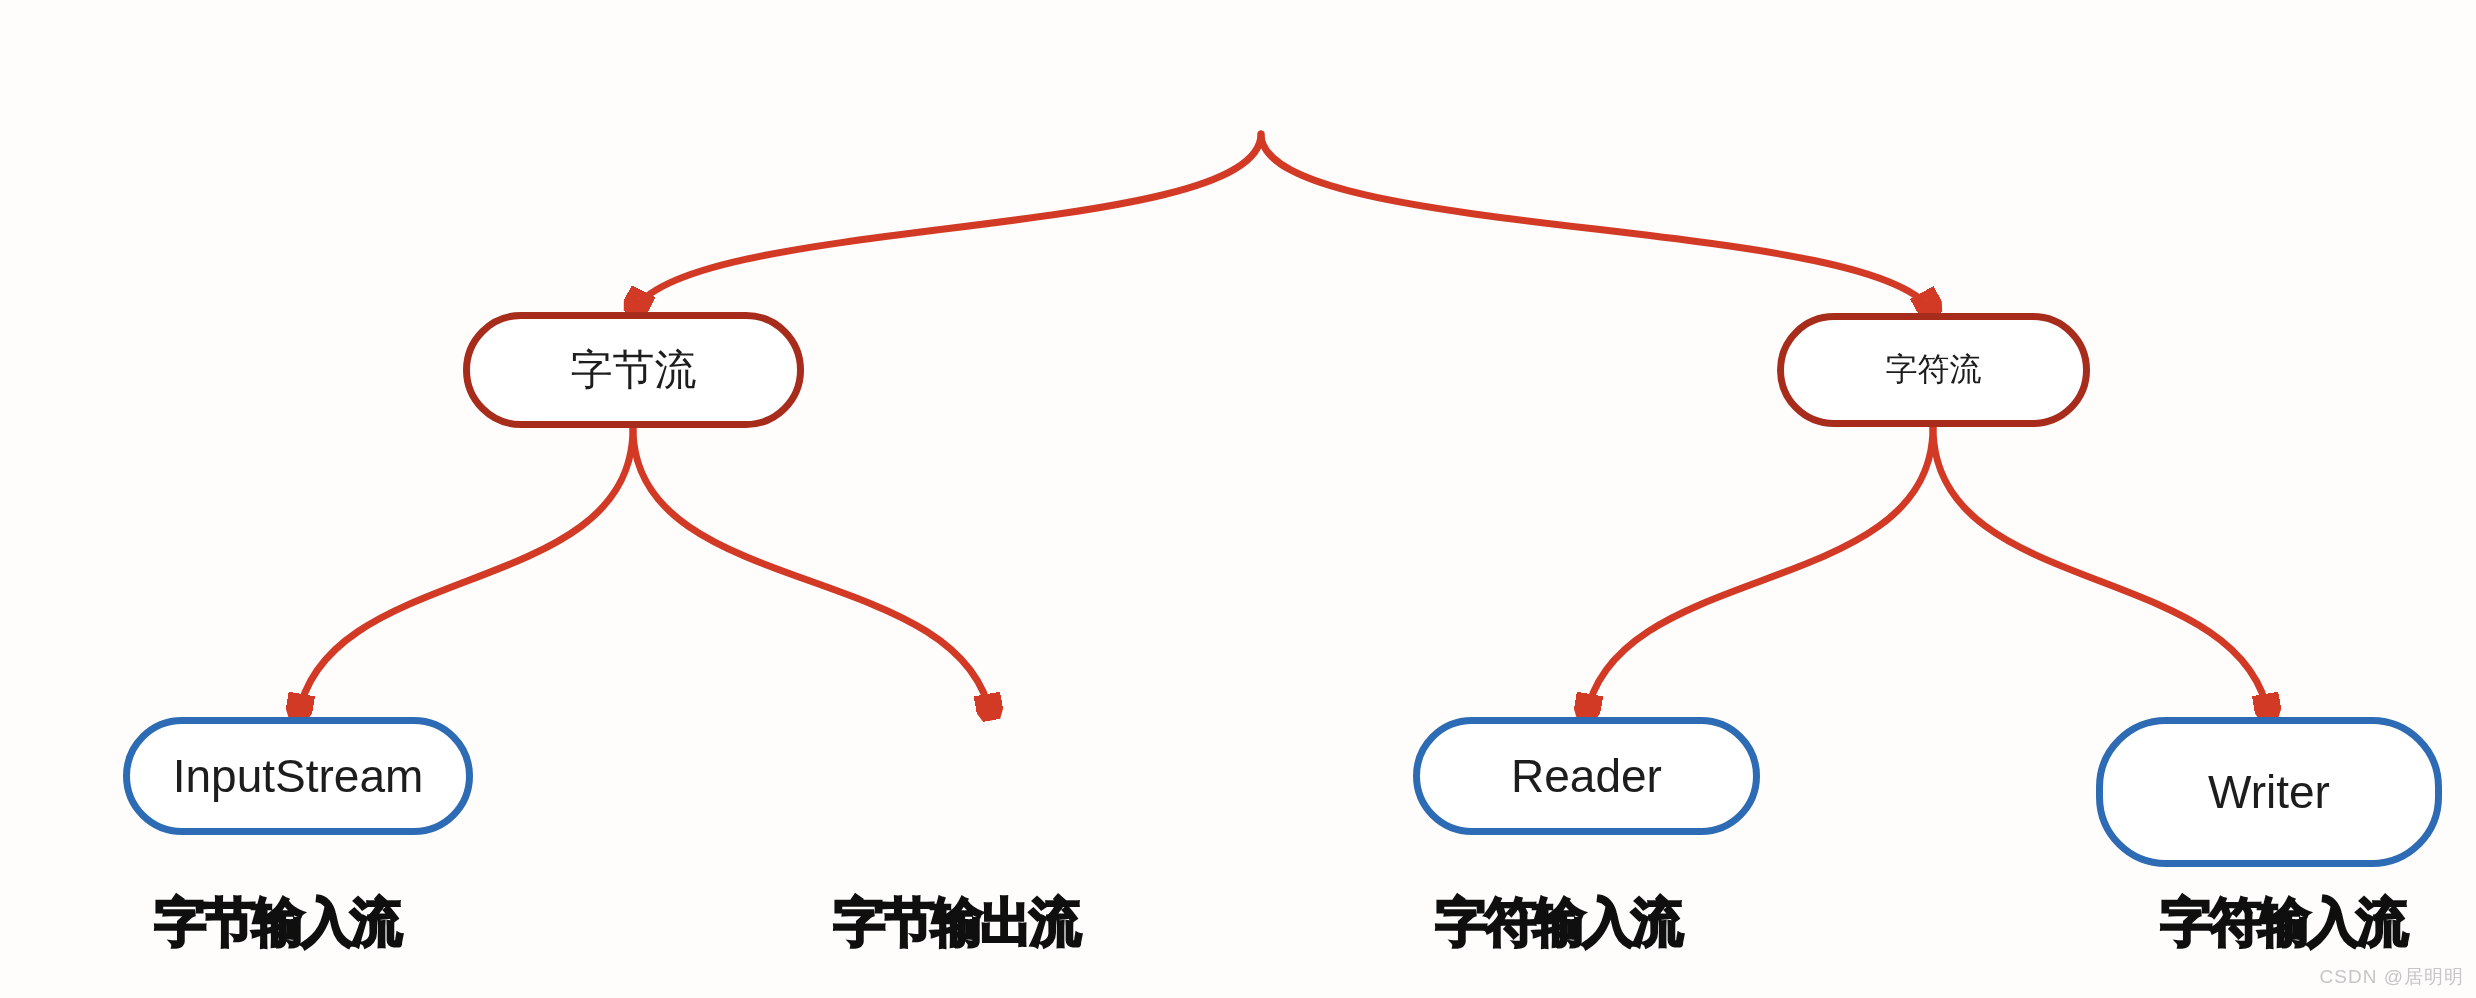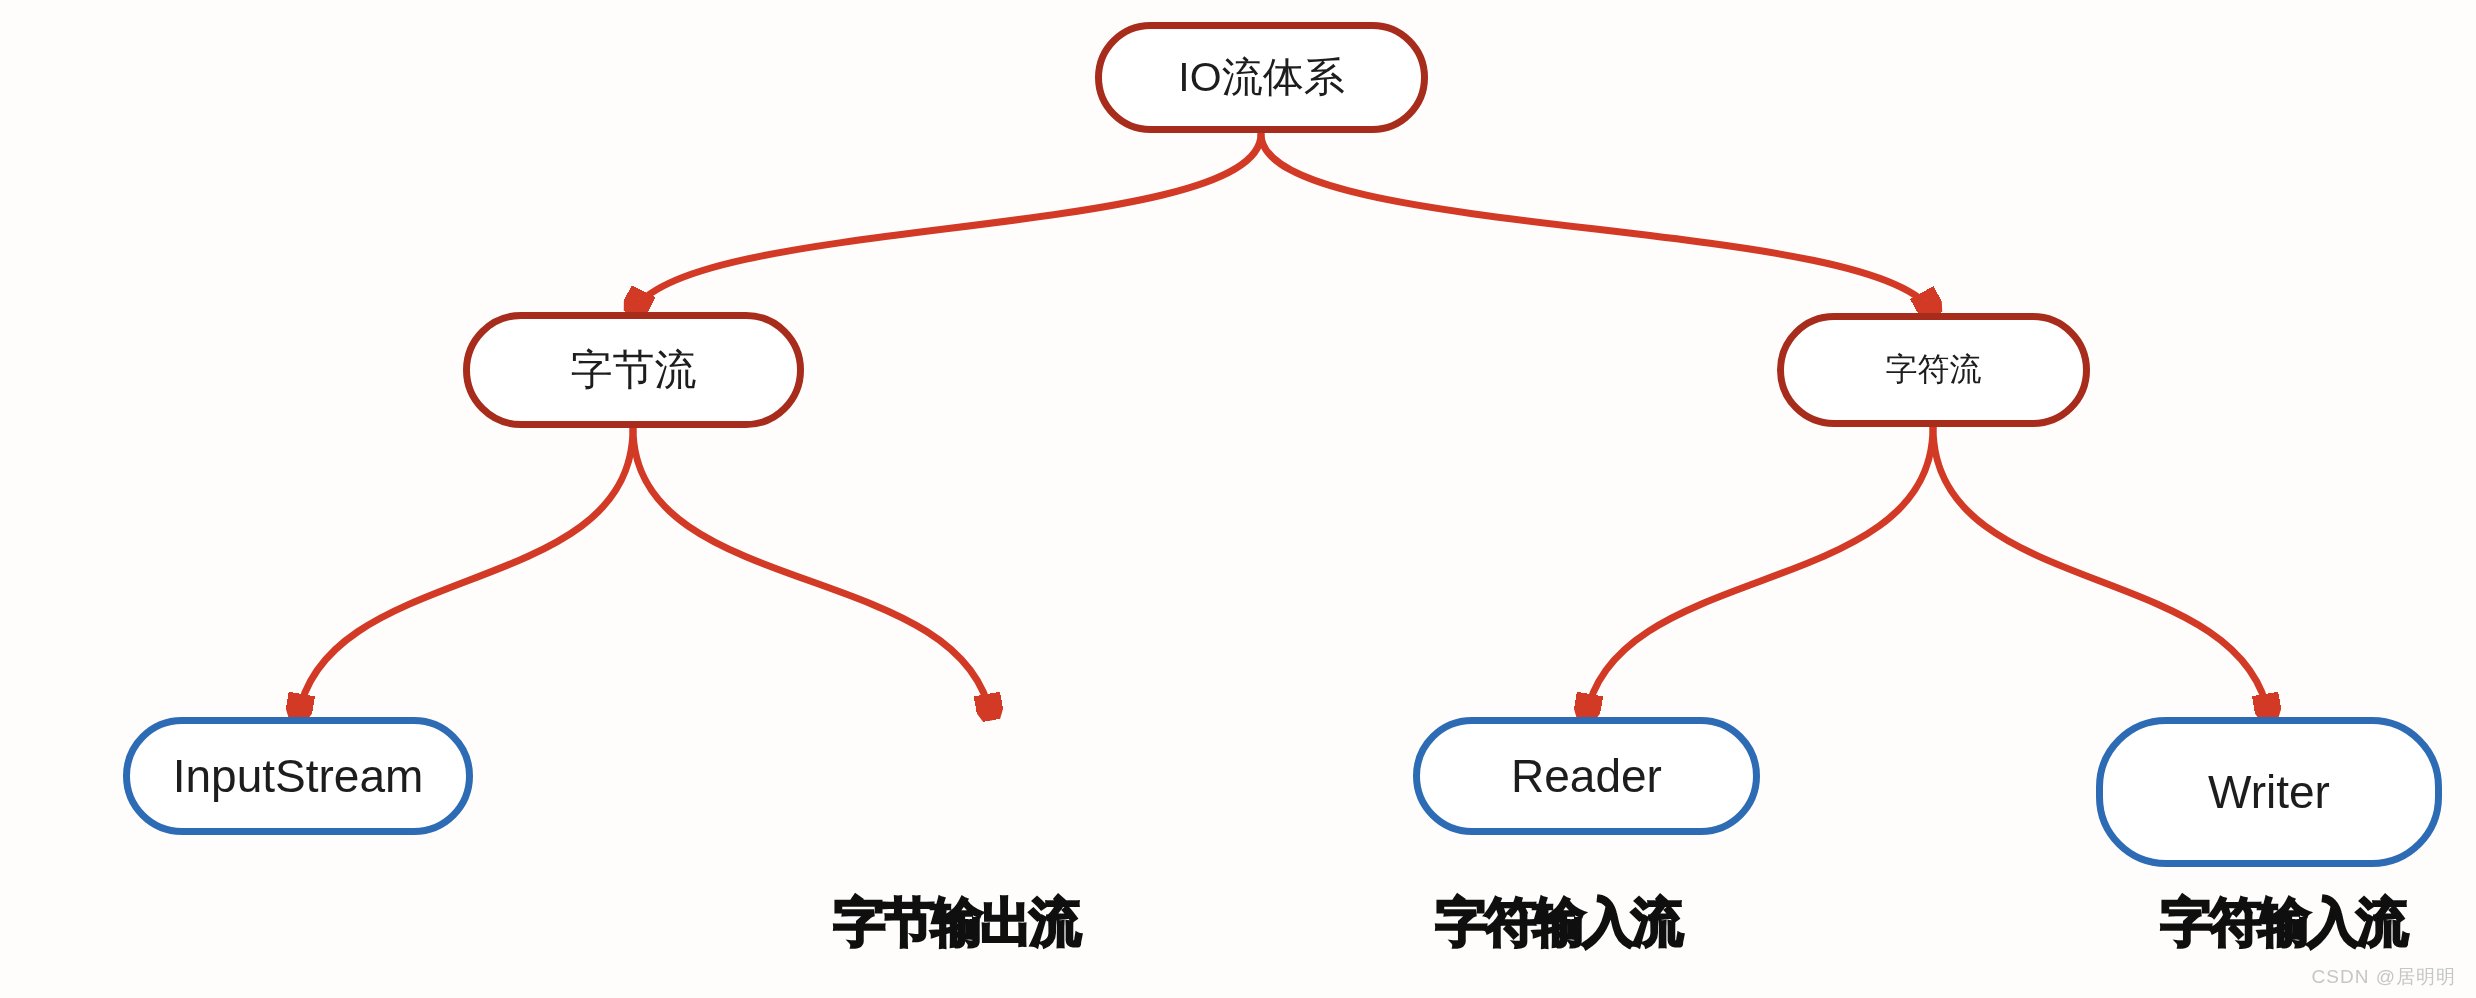--- a/index.html
+++ b/index.html
@@ -61,21 +61,21 @@
     -webkit-text-stroke: 2.5px #0f0f0f;
     white-space: nowrap;
   }
   .cap-byte-input  { left:  277px; }
   .cap-byte-output { left:  956px; }
   .cap-char-input  { left: 1558px; }
   .cap-char-output { left: 2283px; }
 
   .watermark {
     position: absolute;
-    right: 20px;
+    right: 12px;
     bottom: 8px;
     font-size: 19px;
     color: #c6c6c6;
     letter-spacing: 1px;
   }
 </style>
 </head>
 <body>
 
 <div class="canvas">
@@ -87,23 +87,20 @@
       </marker>
     </defs>
     <path d="M1261,134 C1261,241 683,214 633,312" marker-end="url(#arrow)"></path>
     <path d="M1261,134 C1261,241 1879,215 1933,313" marker-end="url(#arrow)"></path>
     <path d="M633,428 C633,601 325,558 298,717" marker-end="url(#arrow)"></path>
     <path d="M633,428 C633,601 962,558 991,717" marker-end="url(#arrow)"></path>
     <path d="M1933,427 C1933,601 1614,558 1586,717" marker-end="url(#arrow)"></path>
     <path d="M1933,427 C1933,601 2242,558 2269,717" marker-end="url(#arrow)"></path>
   </svg>
 
-  <div class="node red node-io">
-    <span>IO流体系</span>
-  </div>
 
   <div class="node red node-byte">
     <span>字节流</span>
   </div>
 
   <div class="node red node-char">
     <span>字符流</span>
   </div>
 
   <div class="node blue node-input">
@@ -112,19 +109,20 @@
 
 
   <div class="node blue node-reader">
     <span>Reader</span>
   </div>
 
   <div class="node blue node-writer">
     <span>Writer</span>
   </div>
 
+  <div class="caption cap-byte-input">字节输入流</div>
   <div class="caption cap-byte-output">字节输出流</div>
   <div class="caption cap-char-input">字符输入流</div>
   <div class="caption cap-char-output">字符输入流</div>
 
   <div class="watermark">CSDN @居明明</div>
 
 </div>
 
 </body></html>

